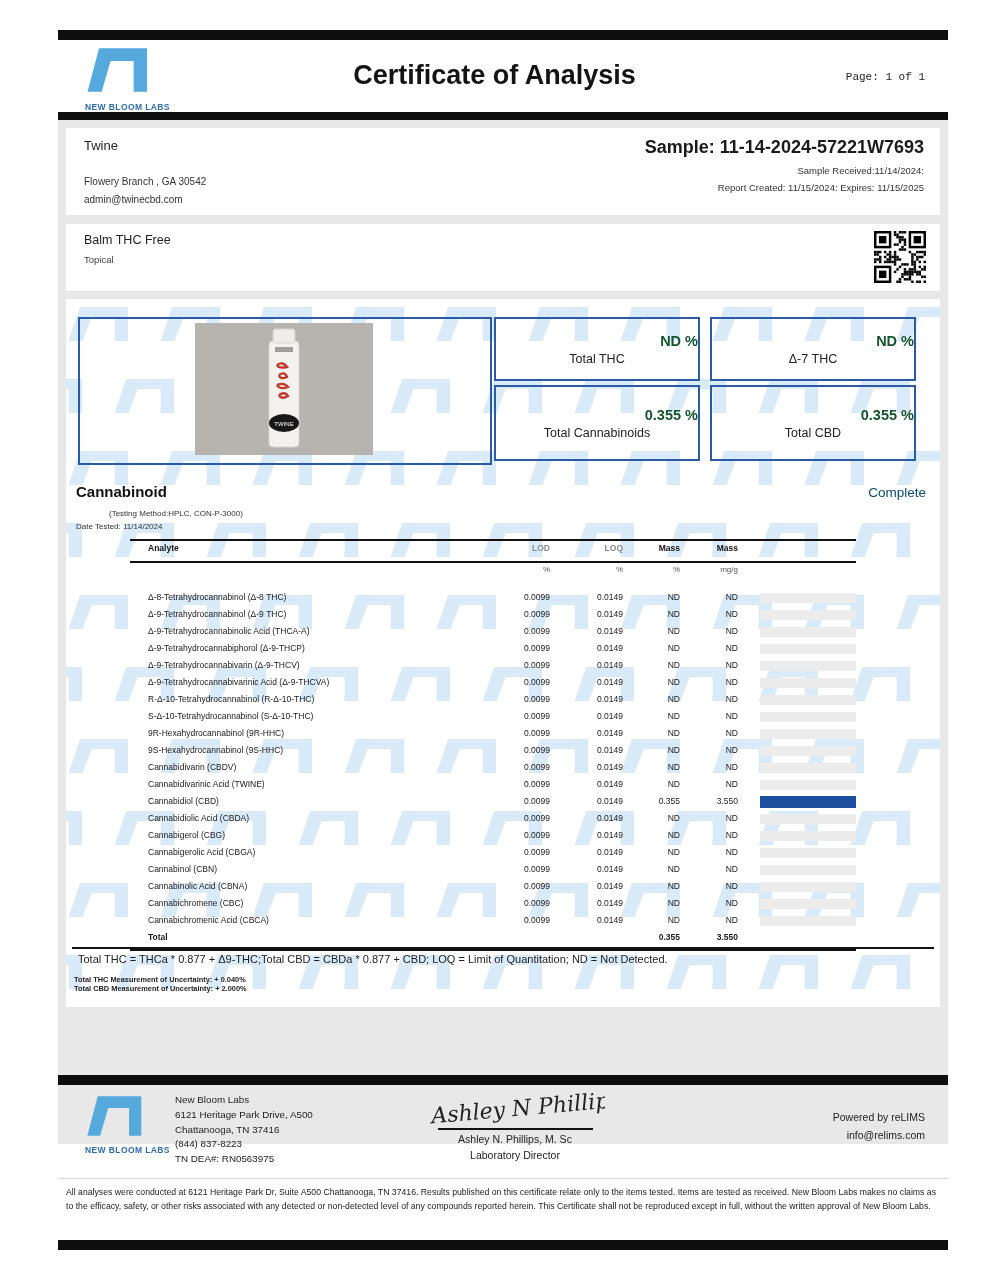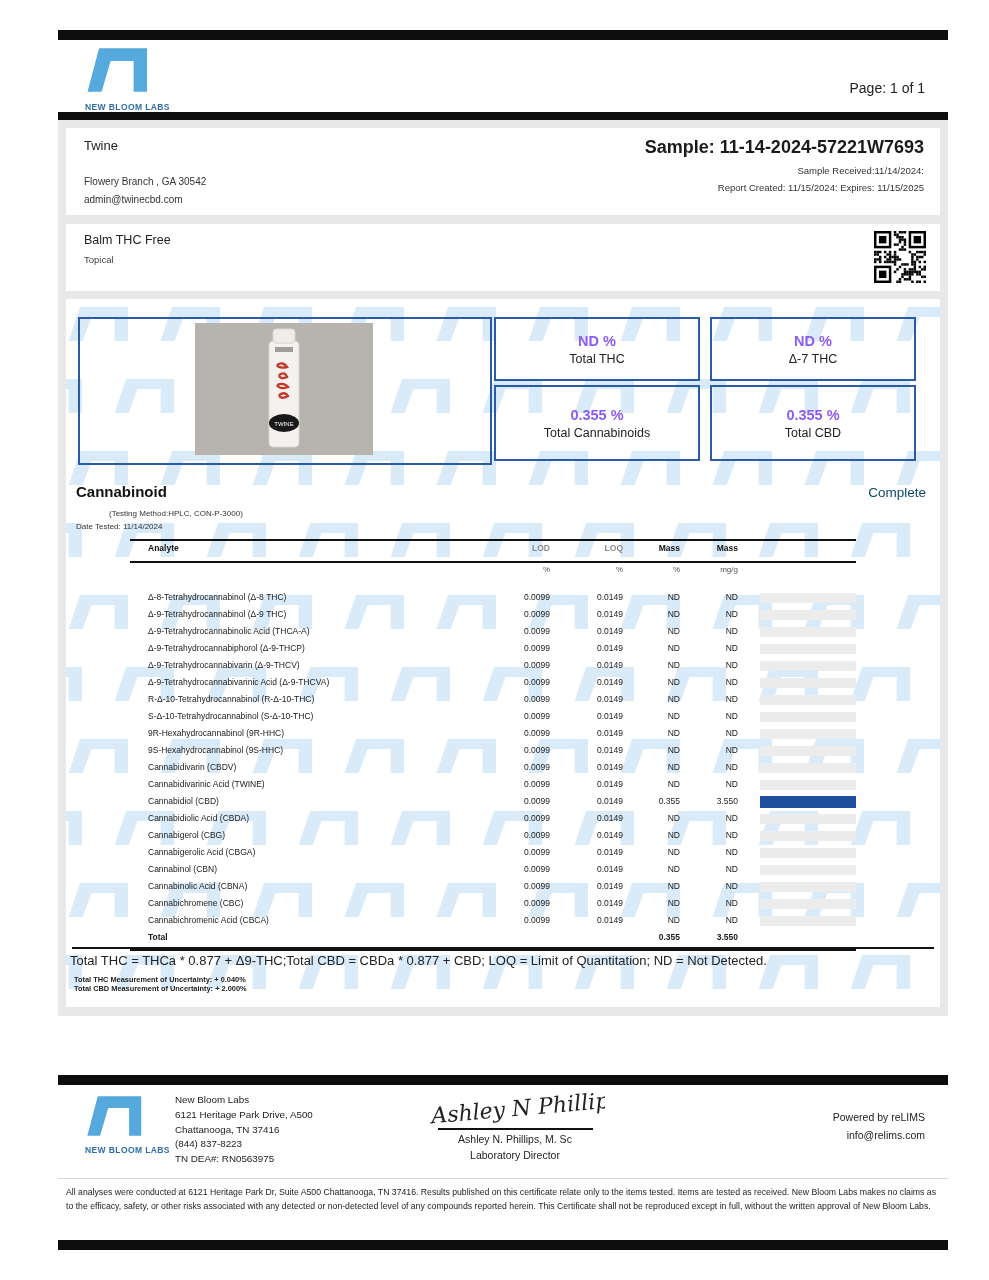--- a/index.html
+++ b/index.html
@@ -3,43 +3,43 @@
 <meta charset="utf-8">
 <style>
   html,body{margin:0;padding:0;background:#fff;}
   body{width:989px;height:1280px;font-family:"Liberation Sans",sans-serif;color:#1a1a1a;}
   .page{position:relative;width:989px;height:1280px;overflow:hidden;background:#fff;}
   .bar{position:absolute;left:58px;width:890px;background:#0e0e0e;}
   
   .logo-block{position:absolute;}
   .logo-label{font-size:8.5px;font-weight:bold;color:#2f6da9;letter-spacing:.4px;margin-top:2px;white-space:nowrap;}
   .coa-title{position:absolute;left:0;right:0;top:60px;text-align:center;font-size:27px;font-weight:600;color:#141414;}
-  .page-num{position:absolute;right:64px;top:80px;font-size:14px;color:#222;}
+  .page-num{position:absolute;right:64px;top:71px;font-size:11px;color:#222;font-family:Liberation Mono, monospace;}
   
-  .gray-band{position:absolute;left:58px;top:120px;width:890px;height:896px;background:#e8e8e8;}
+  .gray-band{position:absolute;left:58px;top:120px;width:890px;height:1024px;background:#e8e8e8;}
   .card{position:absolute;background:#fff;}
   .card-client{left:8px;top:8px;width:874px;height:87px;}
   .client-name{position:absolute;left:18px;top:10px;font-size:13px;color:#222;}
   .client-addr{position:absolute;left:18px;top:48px;font-size:10px;color:#333;}
   .client-email{position:absolute;left:18px;top:66px;font-size:10px;color:#333;}
   .sample-id{position:absolute;right:16px;top:9px;font-size:18px;font-weight:600;color:#1a1a1a;text-align:center;}
   .sample-recv{position:absolute;right:16px;top:37px;font-size:9.5px;color:#333;}
   .sample-report{position:absolute;right:16px;top:54px;font-size:9.5px;color:#333;padding-left:24px;}
   .card-product{left:8px;top:104px;width:874px;height:67px;}
   .product-name{position:absolute;left:18px;top:9px;font-size:12.5px;color:#222;}
   .product-type{position:absolute;left:18px;top:30px;font-size:9.5px;color:#444;}
   .qr{position:absolute;right:14px;top:7px;width:52px;height:52px;}
   
   .card-main{left:8px;top:179px;width:874px;height:708px;}
   .wm{position:absolute;inset:0;overflow:hidden;z-index:0;pointer-events:none;}
   .card-main > .fg{position:absolute;inset:0;z-index:1;}
   .img-box{position:absolute;left:12px;top:18px;width:410px;height:144px;border:2px solid #2b5aa7;}
   .photo{position:absolute;left:115px;top:4px;width:178px;height:132px;background:#b7b3af;}
   .res-box{position:absolute;border:2px solid #2b5aa7;text-align:center;display:flex;flex-direction:column;justify-content:center;gap:3px;}
-  .res-val{font-size:14.5px;font-weight:bold;color:#8b5cf6;}
+  .res-val{font-size:14.5px;font-weight:bold;color:#14532d;text-align:right;}
   .res-lab{font-size:12.5px;color:#222;}
   .box-0{left:428px;top:18px;width:202px;height:60px;}
   .box-1{left:644px;top:18px;width:202px;height:60px;}
   .box-2{left:428px;top:86px;width:202px;height:72px;}
   .box-3{left:644px;top:86px;width:202px;height:72px;}
   .sec-title{position:absolute;left:10px;top:184px;font-size:15px;font-weight:bold;color:#111;}
   .sec-status{position:absolute;right:14px;top:186px;font-size:13.5px;color:#0c4a6e;}
   .sec-method{position:absolute;left:10px;top:210px;font-size:8px;color:#333;margin-left:33px;}
   .sec-date{position:absolute;left:10px;top:223px;font-size:8px;color:#333;}
   .atable{position:absolute;left:64px;top:240px;width:726px;}
@@ -51,21 +51,21 @@
   .c-lod{position:absolute;left:330px;width:90px;top:2px;text-align:right;}
   .c-loq{position:absolute;left:405px;width:88px;top:2px;text-align:right;}
   .c-mp{position:absolute;left:465px;width:85px;top:2px;text-align:right;}
   .c-mg{position:absolute;left:520px;width:88px;top:2px;text-align:right;}
   .c-bar{position:absolute;left:630px;width:96px;top:3px;height:10px;}
   .hdr-gray{color:#8b8b8b;font-weight:bold;}
   .hdr-dark{color:#111;font-weight:bold;}
   .rowbar{height:100%;background:#ececec;}
   .rowbar.hl{background:#1d4f9e;height:12px;margin-top:-1px;}
   .fnote-sep{position:absolute;left:6px;right:6px;top:648px;border-top:2px solid #111;}
-  .fnote{position:absolute;left:4px;top:654px;font-size:13px;color:#222;}
+  .fnote{position:absolute;left:12px;top:654px;font-size:11px;color:#222;}
   .uncert{position:absolute;left:8px;top:676px;font-size:7.4px;font-weight:bold;color:#222;line-height:9px;}
   
   .lab-info{position:absolute;left:175px;top:1093px;font-size:9.8px;line-height:14.8px;color:#222;}
   .sig-block{position:absolute;left:425px;top:1086px;width:180px;text-align:center;}
   .sig-script{display:block;margin:0 auto;}
   .sig-line{border-top:2.5px solid #111;width:155px;margin:0 auto;}
   .sig-name{font-size:10.5px;color:#222;margin-top:3px;}
   .sig-title{font-size:10.5px;color:#222;margin-top:4px;}
   .powered{position:absolute;right:64px;top:1108px;text-align:right;font-size:10.5px;color:#222;line-height:18px;}
   .divider{position:absolute;left:58px;top:1178px;width:890px;border-top:1.5px solid #d7d7d7;}
@@ -77,20 +77,21 @@
 <div class="page">
 
   <div class="bar" style="top:30px;height:10px;"></div>
 
   <div class="logo-block" style="left:85px;top:44px;">
     <svg width="64" height="52" viewBox="0 0 100 76">
       <path d="M22 4 H97 V72 H76 V24 H40 L26 72 H4 Z" fill="#56a9dc"></path>
     </svg>
     <div class="logo-label">NEW BLOOM LABS</div>
   </div>
+  <div class="coa-title">Certificate of Analysis</div>
   <div class="page-num">Page: 1 of 1</div>
   <div class="bar" style="top:112px;height:8px;"></div>
 
   <div class="gray-band">
 
     <div class="card card-client">
       <div class="client-name">Twine</div>
       <div class="client-addr">Flowery Branch , GA 30542</div>
       <div class="client-email">admin@twinecbd.com</div>
       <div class="sample-id">Sample: 11-14-2024-57221W7693</div>

